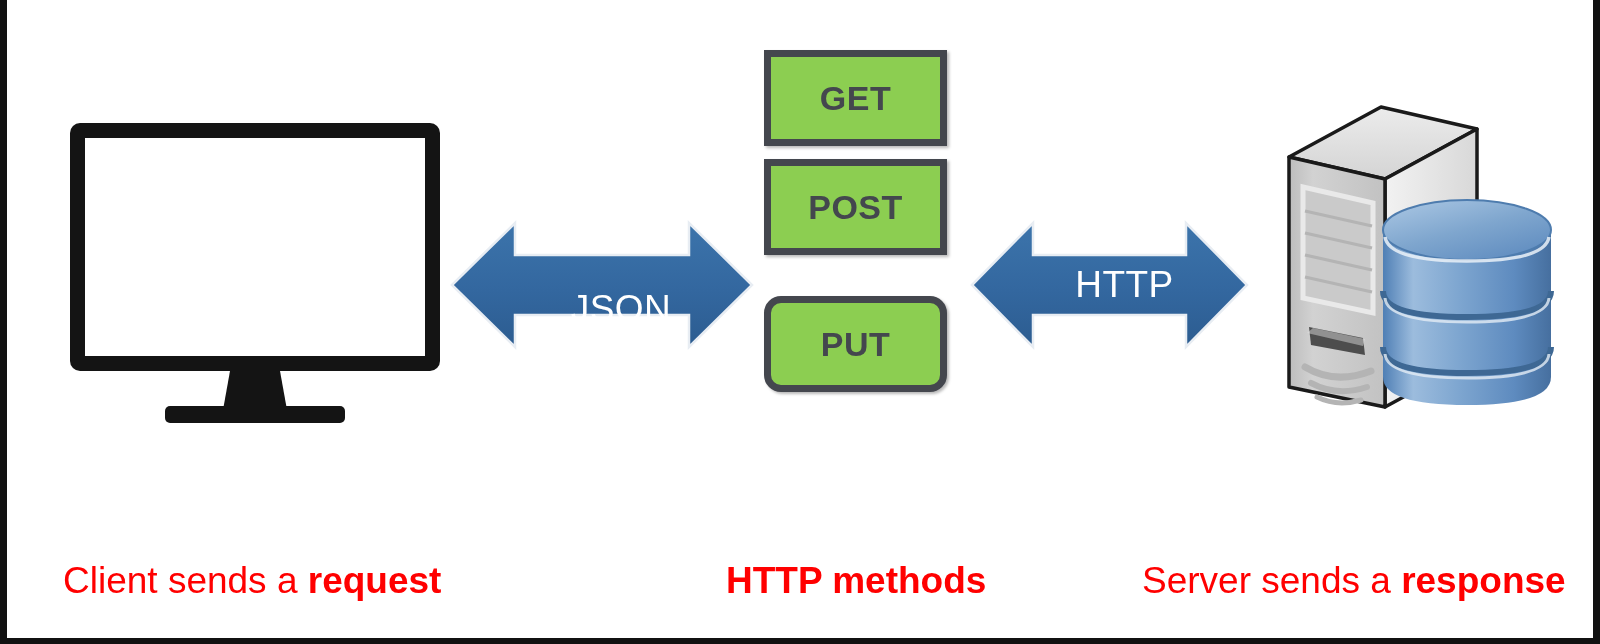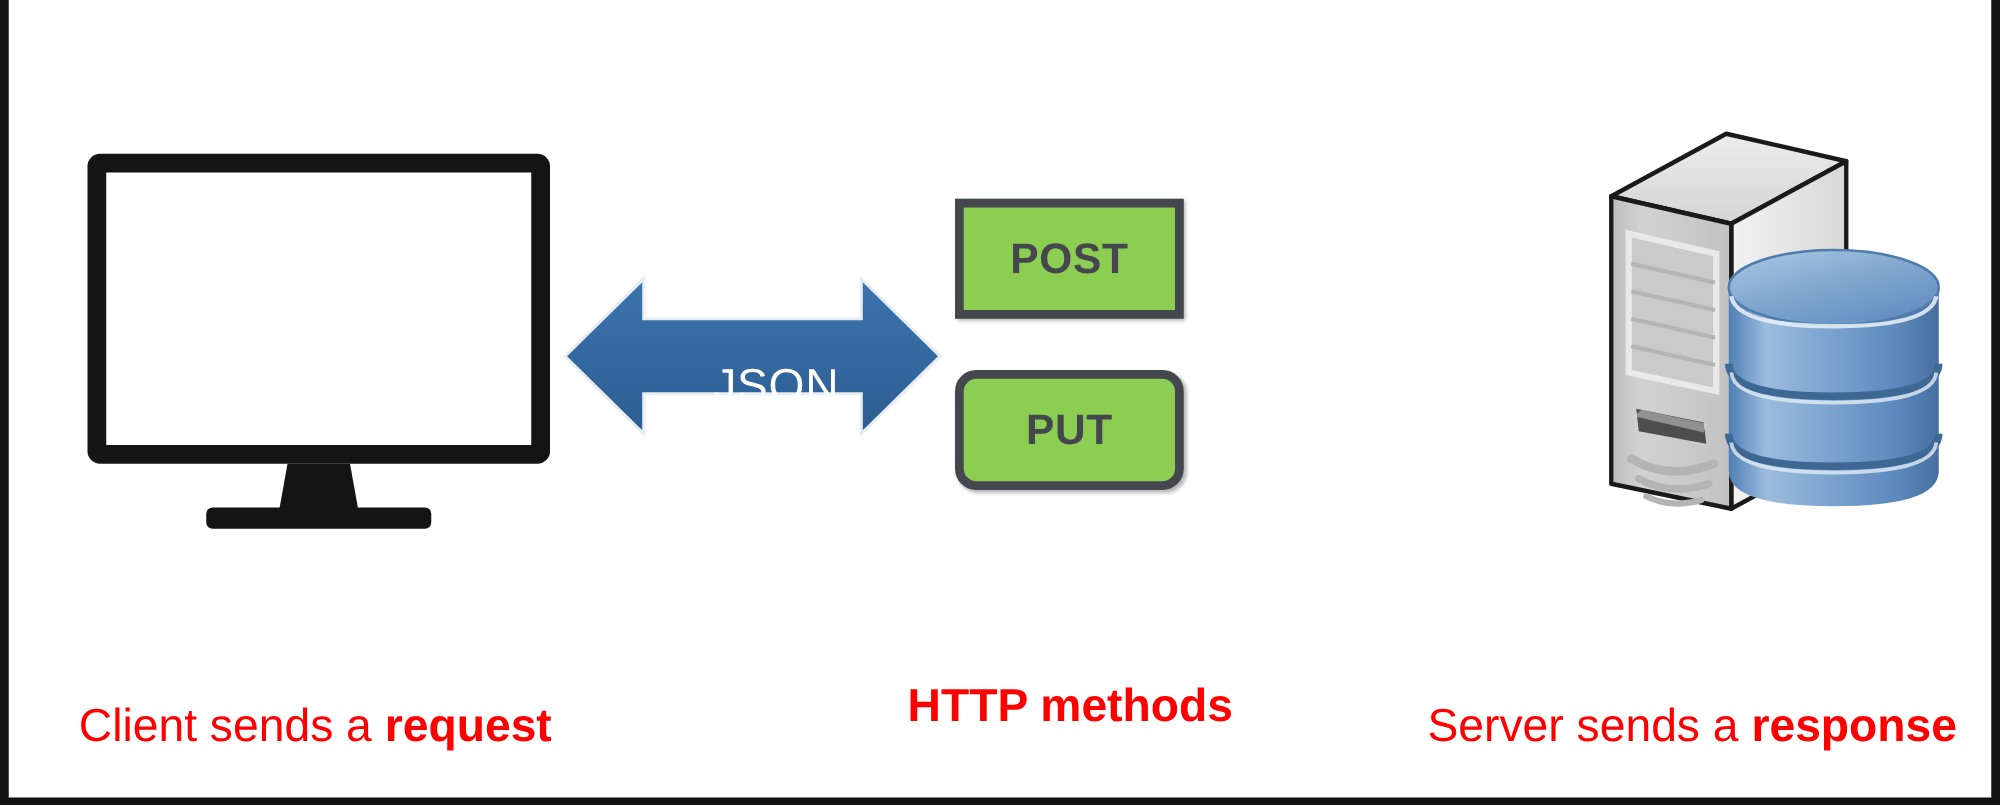--- a/index.html
+++ b/index.html
@@ -80,21 +80,21 @@
     position: absolute;
     color: #FF0000;
     font-size: 37px;
     font-family: "Liberation Sans", sans-serif;
     white-space: nowrap;
     line-height: 1;
     margin-top: 31px;
   }
   .caption b { font-weight: bold; }
   #caption-client  { left: 56px;   top: 531px; }
-  #caption-methods { left: 719px;  top: 515px; font-weight: bold; }
+  #caption-methods { left: 719px;  top: 531px; font-weight: bold; }
   #caption-server  { left: 1135px; top: 531px; }
 </style>
 </head>
 <body>
 
 <div id="stage">
 
   <div class="abs" id="client-monitor">
     <svg width="380" height="310" viewBox="0 0 380 310">
 
@@ -115,27 +115,43 @@
           <stop offset="0%" stop-color="#3C74AB"></stop>
           <stop offset="55%" stop-color="#33679F"></stop>
           <stop offset="100%" stop-color="#2C5C90"></stop>
         </linearGradient>
       </defs>
       <path d="M 5 70 L 68 8 L 68 40 L 242 40 L 242 8 L 305 70 L 242 132 L 242 100 L 68 100 L 68 132 Z" fill="url(#arrGradA)" stroke="#E8EDF3" stroke-width="2.5" stroke-linejoin="miter"></path>
     </svg>
     <div class="arrow-text">JSON</div>
   </div>
 
+  <div class="method-box" id="method-box-0">
+    <span class="method-label">GET</span>
+  </div>
   <div class="method-box" id="method-box-1">
     <span class="method-label">POST</span>
   </div>
   <div class="method-box" id="method-box-2">
     <span class="method-label">PUT</span>
   </div>
 
+  <div class="arrow-wrap" id="arrow-http">
+    <svg width="285" height="140" viewBox="0 0 285 140">
+      <defs>
+        <linearGradient id="arrGradB" x1="0" y1="0" x2="0" y2="1">
+          <stop offset="0%" stop-color="#3C74AB"></stop>
+          <stop offset="55%" stop-color="#33679F"></stop>
+          <stop offset="100%" stop-color="#2C5C90"></stop>
+        </linearGradient>
+      </defs>
+      <path d="M 5 70 L 66 8 L 66 40 L 219 40 L 219 8 L 280 70 L 219 132 L 219 100 L 66 100 L 66 132 Z" fill="url(#arrGradB)" stroke="#E8EDF3" stroke-width="2.5" stroke-linejoin="miter"></path>
+    </svg>
+    <div class="arrow-text">HTTP</div>
+  </div>
 
   <div class="abs" id="server-stack">
     <svg width="336" height="345" viewBox="0 0 336 345">
       <defs>
         <linearGradient id="towerFront" x1="0" y1="0" x2="1" y2="0">
           <stop offset="0%" stop-color="#BDBDBD"></stop>
           <stop offset="25%" stop-color="#D2D2D2"></stop>
           <stop offset="100%" stop-color="#C2C2C2"></stop>
         </linearGradient>
         <linearGradient id="towerSide" x1="0" y1="0" x2="1" y2="0">

